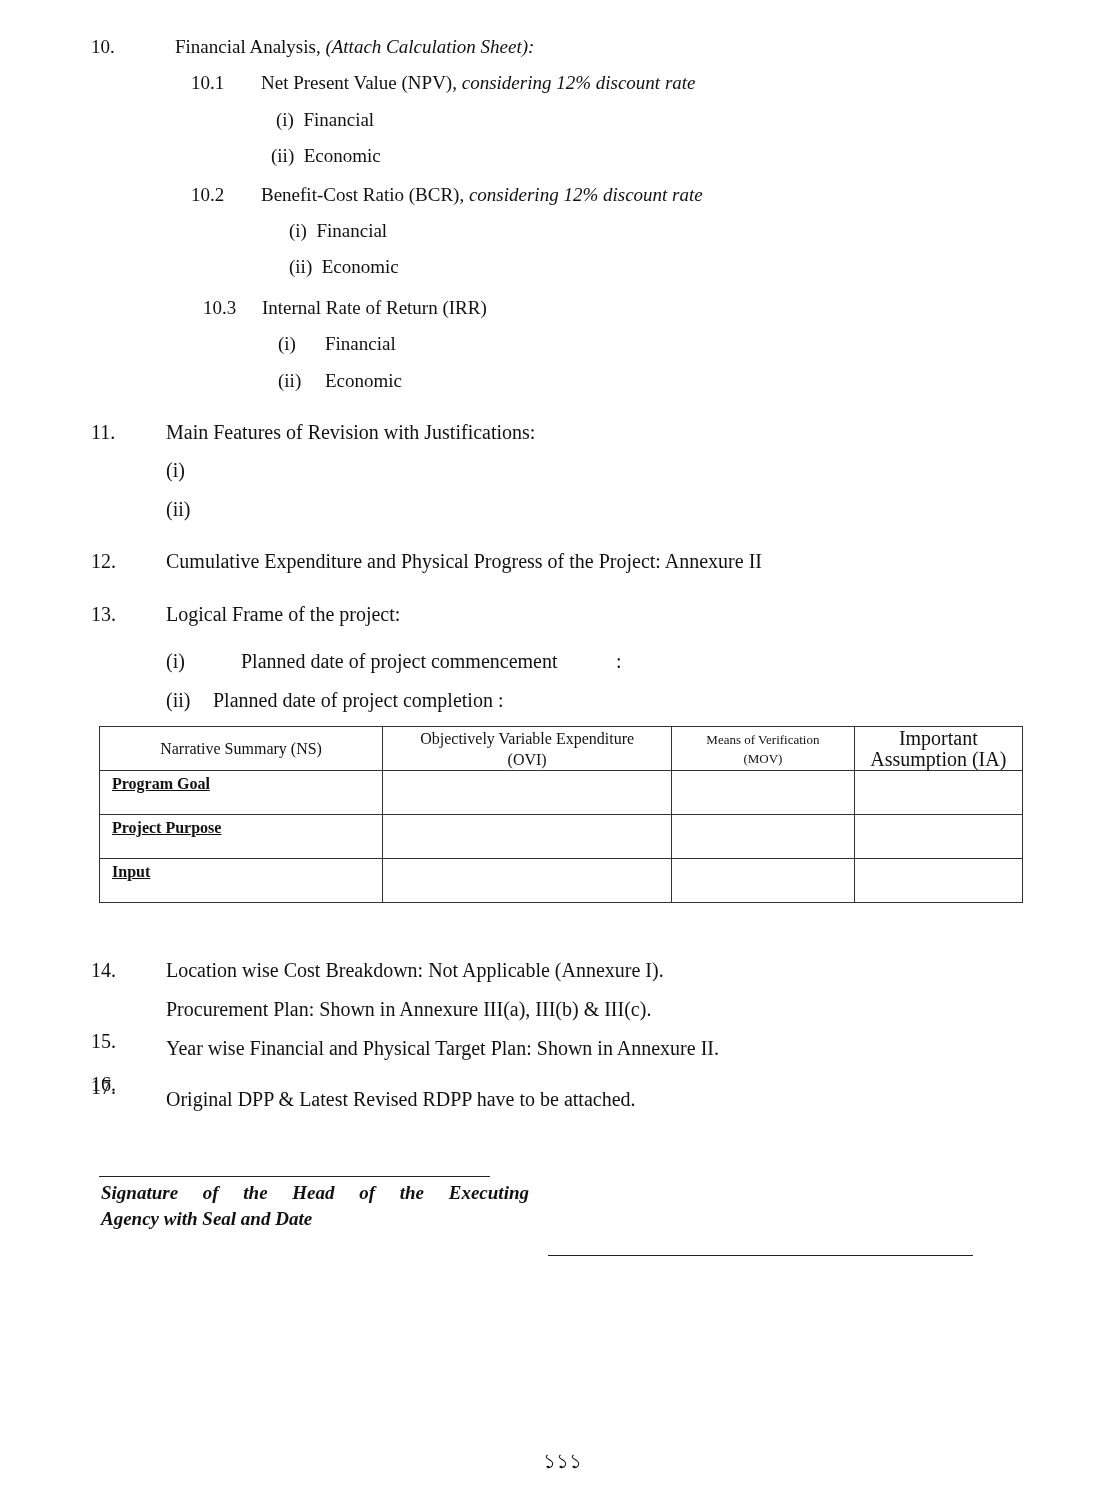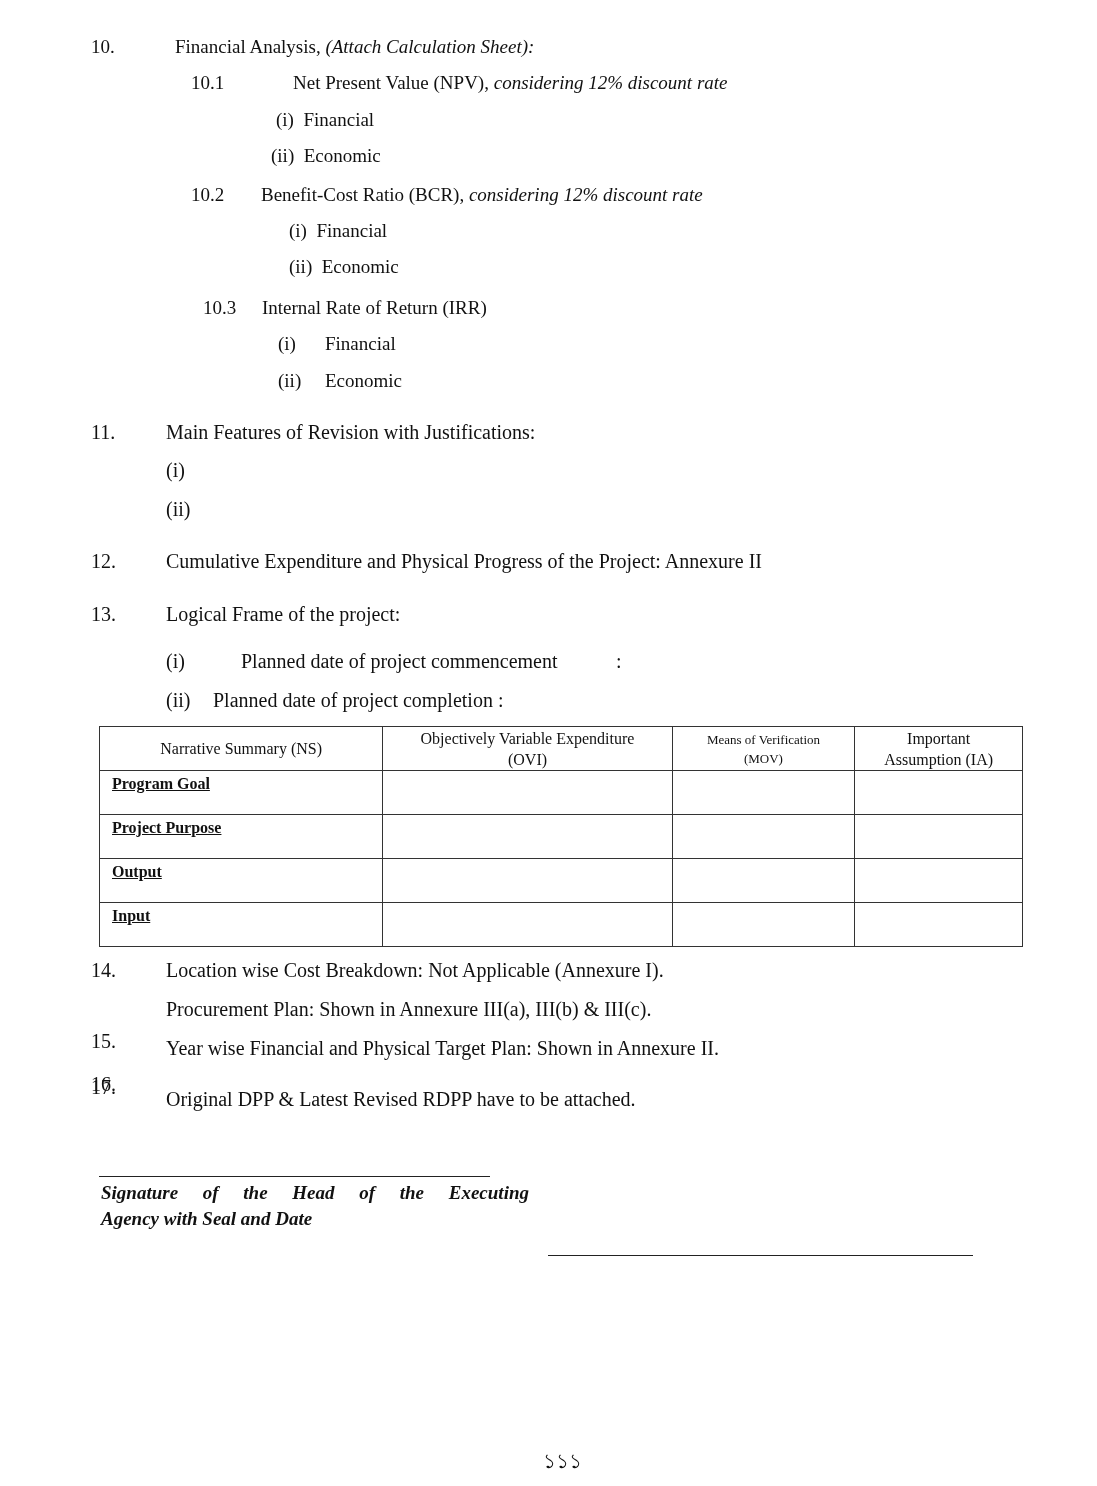--- a/index.html
+++ b/index.html
@@ -21,21 +21,21 @@
 </head>
 <body>
 
 <div class="abs t19" style="left:91px;top:36px;">10.</div>
 <div class="abs t19" style="left:175px;top:36px;">
   <span>Financial Analysis,</span>
   <i>(Attach Calculation Sheet):</i>
 </div>
 
 <div class="abs t19" style="left:191px;top:72px;">10.1</div>
-<div class="abs t19" style="left:261px;top:72px;margin-left:32px;">
+<div class="abs t19" style="left:261px;top:72px;">
   <span>Net Present Value (NPV),</span>
   <i>considering 12% discount rate</i>
 </div>
 <div class="abs t19" style="left:276px;top:109px;">
   <span>(i)</span>&nbsp;
   <span>Financial</span>
 </div>
 <div class="abs t19" style="left:271px;top:145px;">
   <span>(ii)</span>&nbsp;
   <span>Economic</span>
@@ -91,44 +91,36 @@
       <span>Narrative Summary (NS)</span>
     </th>
     <th style="font-size:16px;line-height:21px;">
       <span>Objectively Variable Expenditure</span><br>
       <span>(OVI)</span>
     </th>
     <th style="font-size:13px;line-height:19px;">
       <span>Means of Verification</span><br>
       <span>(MOV)</span>
     </th>
-    <th style="font-size:16px;line-height:21px;">
+    <th style="font-size:20px;line-height:21px;">
       <span>Important</span><br>
       <span>Assumption (IA)</span>
     </th>
   </tr>
   <tr>
     <td>
           <span class="rowlabel">Program Goal</span>
         </td>
     <td></td>
     <td></td>
     <td></td>
   </tr>
   <tr>
     <td>
           <span class="rowlabel">Project Purpose</span>
-        </td>
-    <td></td>
-    <td></td>
-    <td></td>
-  </tr>
-  <tr>
-    <td>
-          <span class="rowlabel">Output</span>
         </td>
     <td></td>
     <td></td>
     <td></td>
   </tr>
   <tr>
     <td>
           <span class="rowlabel">Input</span>
         </td>
     <td></td>

